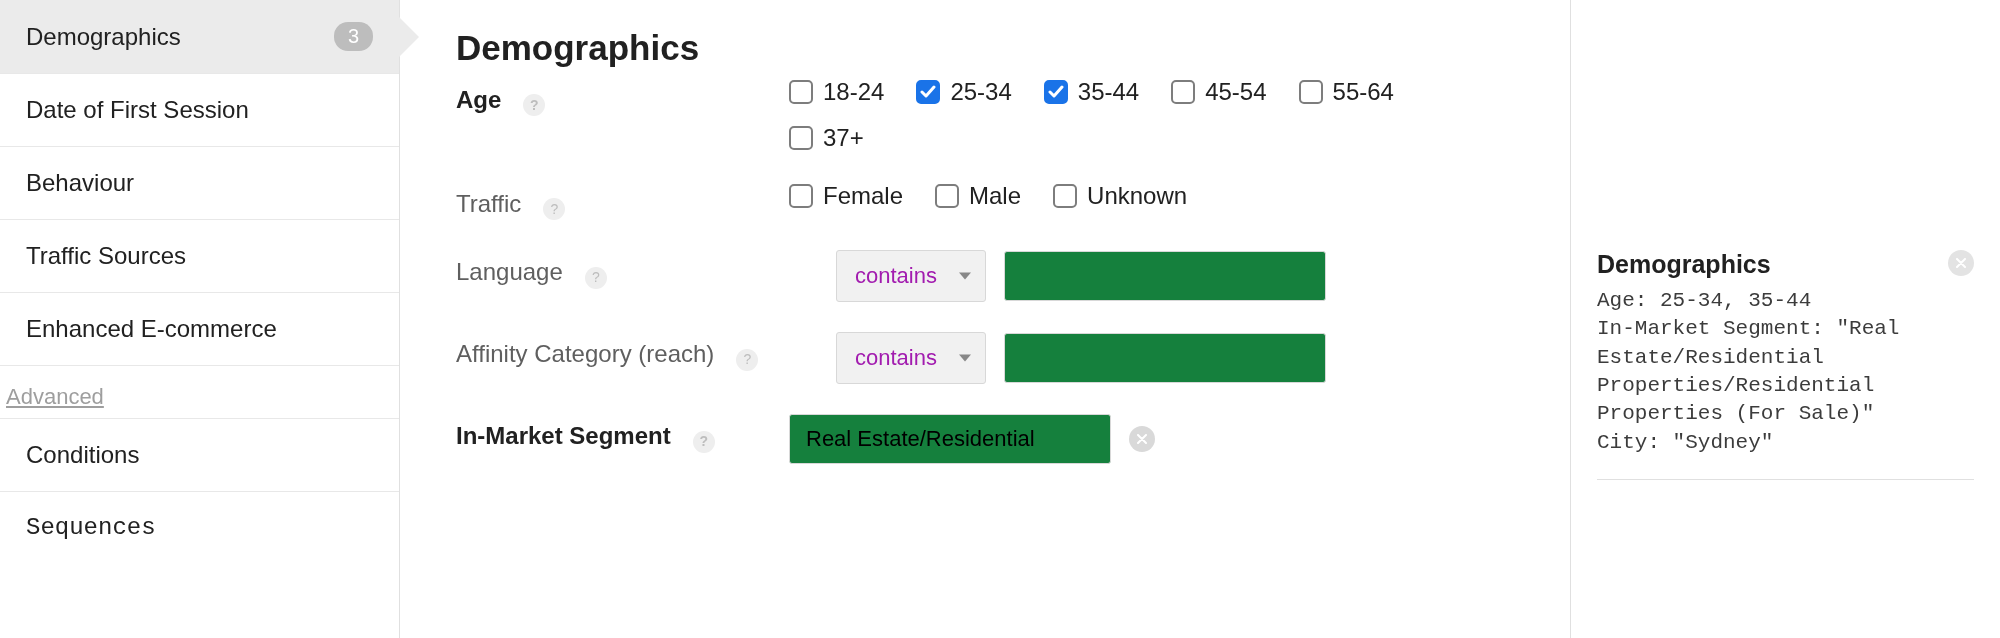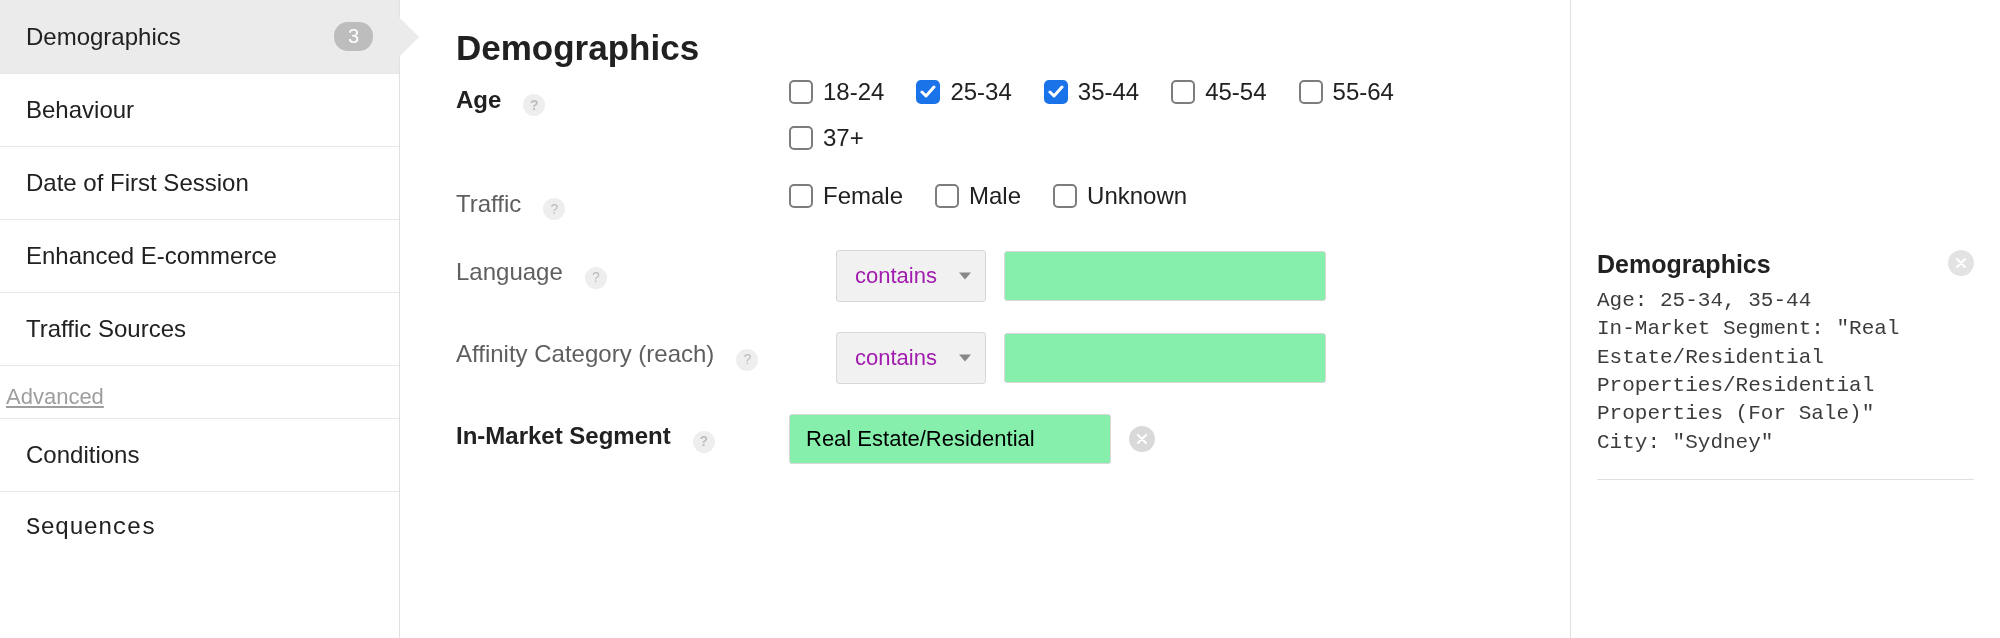--- a/index.html
+++ b/index.html
@@ -170,21 +170,21 @@
     border-right: 6px solid transparent;
     border-top: 7px solid #888;
   }
   .text-input {
     border: 1px solid #d8d8d8;
     border-radius: 3px;
     padding: 12px 16px;
     font-size: 22px;
     min-width: 310px;
     height: 50px;
-    background: #86efac;
+    background: #15803d;
   }
   .clear-icon {
     width: 26px;
     height: 26px;
     border-radius: 50%;
     background: #d9d9d9;
     color: #fff;
     display: inline-flex;
     align-items: center;
     justify-content: center;
@@ -235,30 +235,30 @@
 <body>
 
 <div class="app">
 
   <div class="sidebar">
     <div class="sidebar-item active">
       <span>Demographics</span>
       <span class="badge-count">3</span>
     </div>
     <div class="sidebar-item">
+      <span>Date of First Session</span>
+    </div>
+    <div class="sidebar-item">
       <span>Behaviour</span>
     </div>
     <div class="sidebar-item">
-      <span>Date of First Session</span>
+      <span>Traffic Sources</span>
     </div>
     <div class="sidebar-item">
       <span>Enhanced E-commerce</span>
-    </div>
-    <div class="sidebar-item">
-      <span>Traffic Sources</span>
     </div>
     <div class="sidebar-section-header">Advanced</div>
     <div class="sidebar-item">
       <span>Conditions</span>
     </div>
     <div class="sidebar-item" style="border-bottom:none;font-family:Liberation Mono, monospace;">
       <span>Sequences</span>
     </div>
   </div>
 

